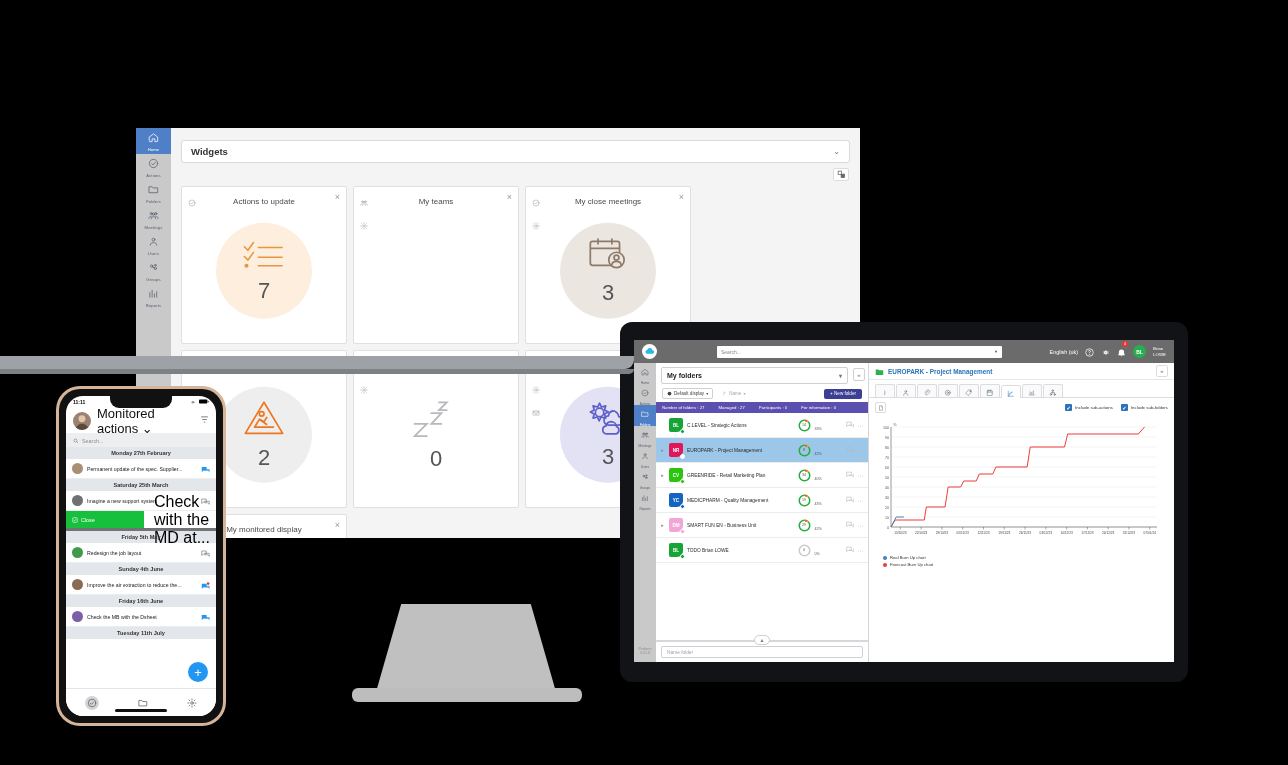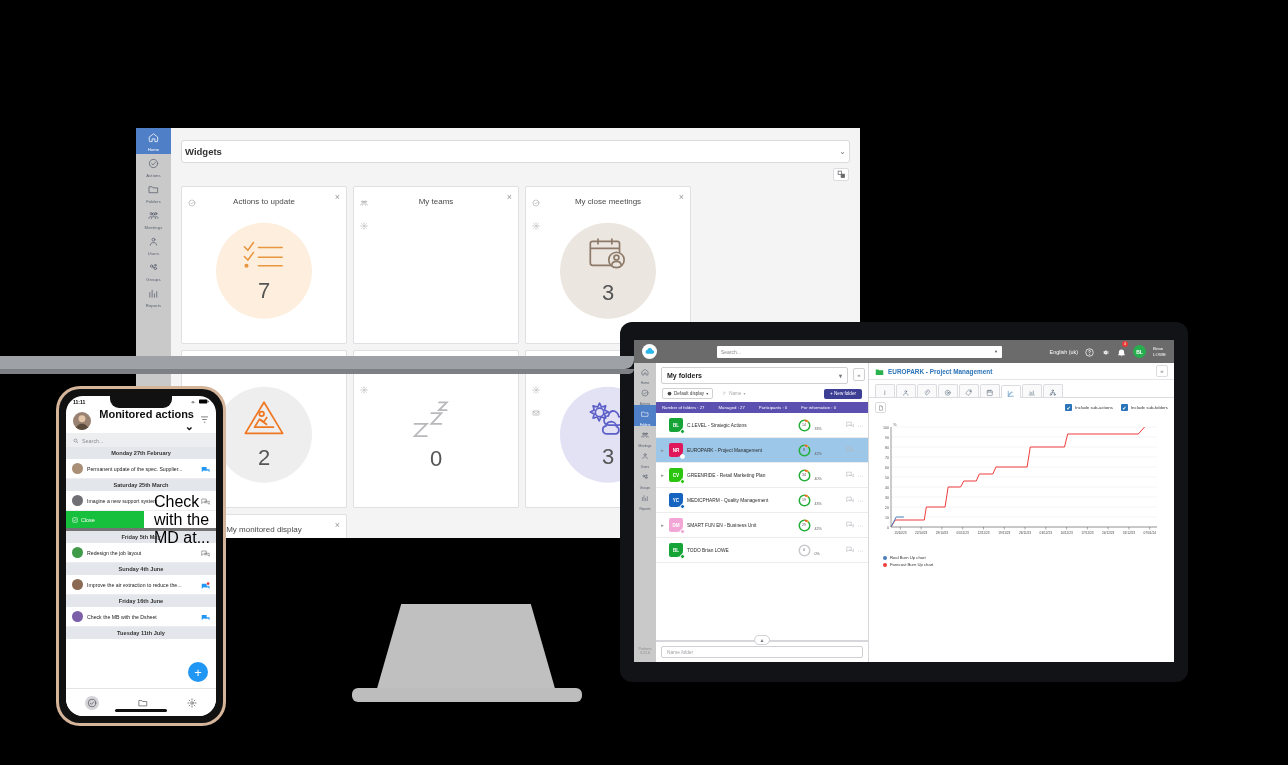--- a/index.html
+++ b/index.html
@@ -24,21 +24,21 @@
   .dsk-nav { position:absolute; left:0; top:0; width:35px; height:410px; background:#c9c9c9; }
   .dsk-nav-item { width:35px; height:26px; display:flex; flex-direction:column;
       align-items:center; justify-content:center; color:#5a6070; cursor:pointer; }
   .dsk-nav-item.active { background:#4f7fc6; color:#fff; }
   .dsk-nav-item .ic { line-height:1; }
   .dsk-nav-item .lbl { font-size:4.2px; margin-top:1px; letter-spacing:.1px; }
 
   
   .dsk-main { position:absolute; left:35px; top:0; right:0; bottom:0; background:#f4f4f5; }
   .widgets-bar { position:absolute; left:10px; top:12px; right:10px; height:23px; background:#fff;
-      border:1px solid #d9d9de; border-radius:3px; display:flex; align-items:center; padding:0 3px;
+      border:1px solid #d9d9de; border-radius:3px; display:flex; align-items:center; padding:0 9px;
       font-size:9.5px; font-weight:bold; color:#333; justify-content:space-between; }
   .widgets-bar .chev { color:#777; font-size:8px; font-weight:normal; }
   .wg-top-btn { position:absolute; right:11px; top:40px; width:16px; height:13px; background:#fff;
       border:1px solid #dcdce0; border-radius:2px; display:flex; align-items:center; justify-content:center; }
 
   .widget-grid { position:absolute; left:10px; top:58px; right:10px; display:flex; flex-wrap:wrap; gap:6px; }
   .widget { width:166px; height:158px; background:#fff; border:1px solid #e0e0e4; border-radius:2px;
       position:relative; }
   .widget .wtitle { position:absolute; left:0; right:0; top:10px; text-align:center;
       font-size:8px; color:#4b4b4b; }
@@ -150,21 +150,21 @@
       border-radius:21px; padding:4px; }
   #phone-screen { position:absolute; left:7px; top:7px; right:7px; bottom:7px; background:#fff;
       border-radius:17px; overflow:hidden; }
   .ph-notch { position:absolute; left:50%; transform:translateX(-50%); top:0; width:62px; height:12px;
       background:#111; border-radius:0 0 9px 9px; z-index:5; }
   .ph-status { height:12px; display:flex; align-items:center; justify-content:space-between;
       padding:0 7px; font-size:5px; font-weight:bold; color:#000; }
   .ph-header { height:26px; display:flex; align-items:center; padding:0 7px; gap:6px; border-bottom:1px solid #eee; }
   .ph-avatar { width:18px; height:18px; border-radius:50%; background:#9a8272; overflow:hidden;
      display:flex; align-items:flex-end; justify-content:center; }
-  .ph-title { flex:1; text-align:right; font-size:11px; font-weight:bold; color:#111; }
+  .ph-title { flex:1; text-align:left; font-size:13px; font-weight:normal; color:#111; }
   .ph-filter { font-size:8px; color:#555; }
   .ph-search { height:13px; background:#eceef0; display:flex; align-items:center; gap:3px;
       padding:0 7px; font-size:5.4px; color:#8d8d93; }
   .ph-date { height:12px; background:#e3e6ea; display:flex; align-items:center; justify-content:center;
       font-size:5.6px; font-weight:bold; color:#333; }
   .ph-item { height:20px; display:flex; align-items:center; gap:4px; padding:0 6px;
       border-bottom:1px solid #ededf0; }
   .ph-item .pa { width:11px; height:11px; border-radius:50%; flex:none; }
   .ph-item .ptxt { flex:1; font-size:5.2px; color:#222; white-space:nowrap; overflow:hidden; }
   .ph-swipe { height:20px; display:flex; border-bottom:3px solid #737373; }

